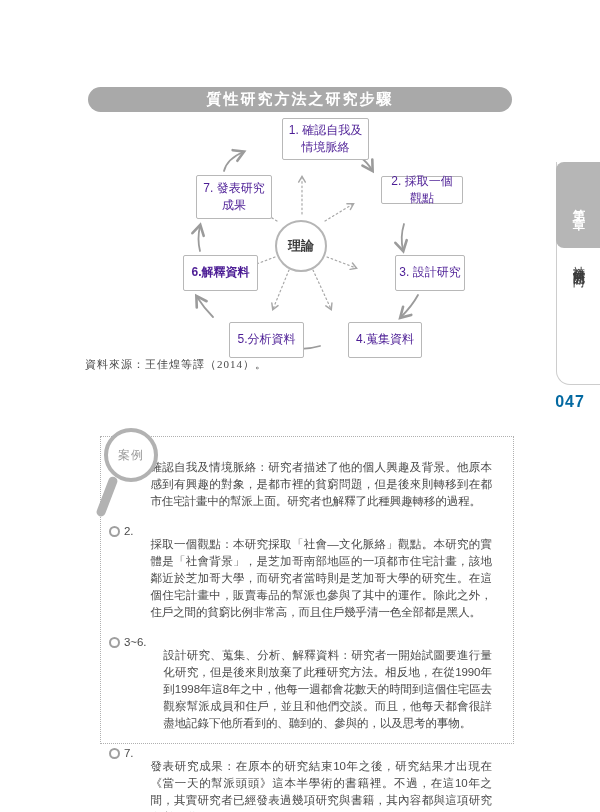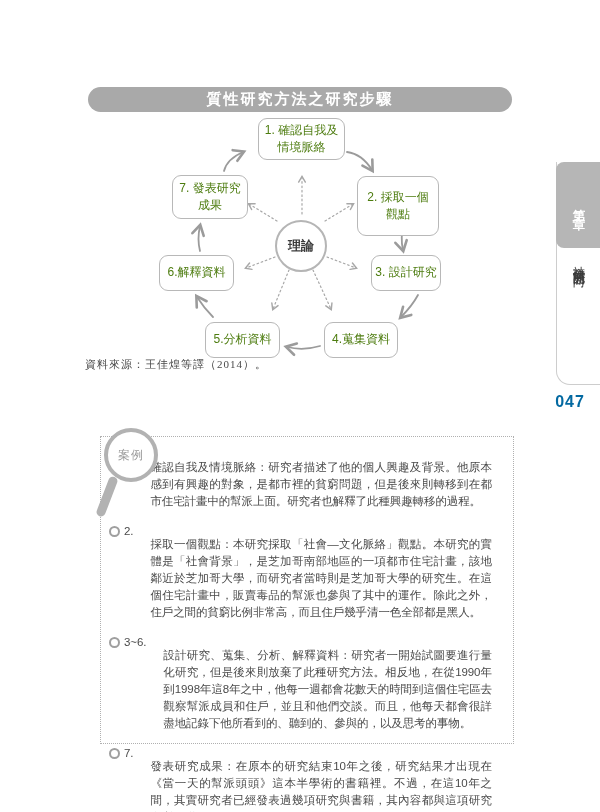--- a/index.html
+++ b/index.html
@@ -15,24 +15,25 @@
     background:#a9a9a9; border-radius:13px;
     display:flex; align-items:center; justify-content:center;
     color:#ffffff; font-size:15px; font-weight:bold; letter-spacing:2px;
   }
   .pill-1{top:87px;}
   .pill-2{top:392px;}
 
   
   .arrows{position:absolute; left:0; top:0; pointer-events:none;}
   .step{
-    position:absolute; background:#ffffff; border:1.5px solid #b8b8b8; border-radius:9px;
+    position:absolute; background:#ffffff; border:1.5px solid #b8b8b8; border-radius:2px;
     display:flex; align-items:center; justify-content:center; text-align:center;
-    font-size:12px; line-height:1.45; color:#4d7c0f; white-space:pre-line; box-sizing:border-box;
+    font-size:12px; line-height:1.45; color:#4c1d95; white-space:pre-line; box-sizing:border-box;
     z-index:2;
+    margin-left:24px;
   }
   .theory-circle{
     position:absolute; left:275px; top:220px; width:52px; height:52px;
     background:#ffffff; border:2.5px solid #b5b5b5; border-radius:50%;
     display:flex; align-items:center; justify-content:center;
     font-size:13px; font-weight:bold; color:#3c3c3c; box-sizing:border-box; z-index:2;
   }
   .source-note{
     position:absolute; left:85px; top:357px; width:430px; text-align:left;
     font-family:Liberation Serif, serif;
@@ -130,26 +131,26 @@
       <path d="M327,257 L356,268" marker-end="url(#dh)"></path>
       <path d="M313,270 L331,309" marker-end="url(#dh)"></path>
       <path d="M289,270 L273,309" marker-end="url(#dh)"></path>
       <path d="M275,257 L246,268" marker-end="url(#dh)"></path>
       <path d="M277,221 L249,204" marker-end="url(#dh)"></path>
     </g>
   </svg>
 
   <div class="step" style="left:258px;top:118px;width:87px;height:42px;">1. 確認自我及
 情境脈絡</div>
-  <div class="step" style="left:357px;top:176px;width:82px;height:60px;">2. 採取一個
+  <div class="step" style="left:357px;top:176px;width:82px;height:28px;">2. 採取一個
 觀點</div>
   <div class="step" style="left:371px;top:255px;width:70px;height:36px;">3. 設計研究</div>
   <div class="step" style="left:324px;top:322px;width:74px;height:36px;">4.蒐集資料</div>
   <div class="step" style="left:205px;top:322px;width:75px;height:36px;">5.分析資料</div>
-  <div class="step" style="left:159px;top:255px;width:75px;height:36px;">6.解釋資料</div>
+  <div class="step" style="left:159px;top:255px;width:75px;height:36px;font-weight:bold;">6.解釋資料</div>
   <div class="step" style="left:172px;top:175px;width:76px;height:44px;">7. 發表研究
 成果</div>
 
   <div class="theory-circle">理論</div>
 
   <div class="source-note">資料來源：王佳煌等譯（2014）。</div>
 
 
   <div class="side-tab">
     <div class="side-tab-gray">

